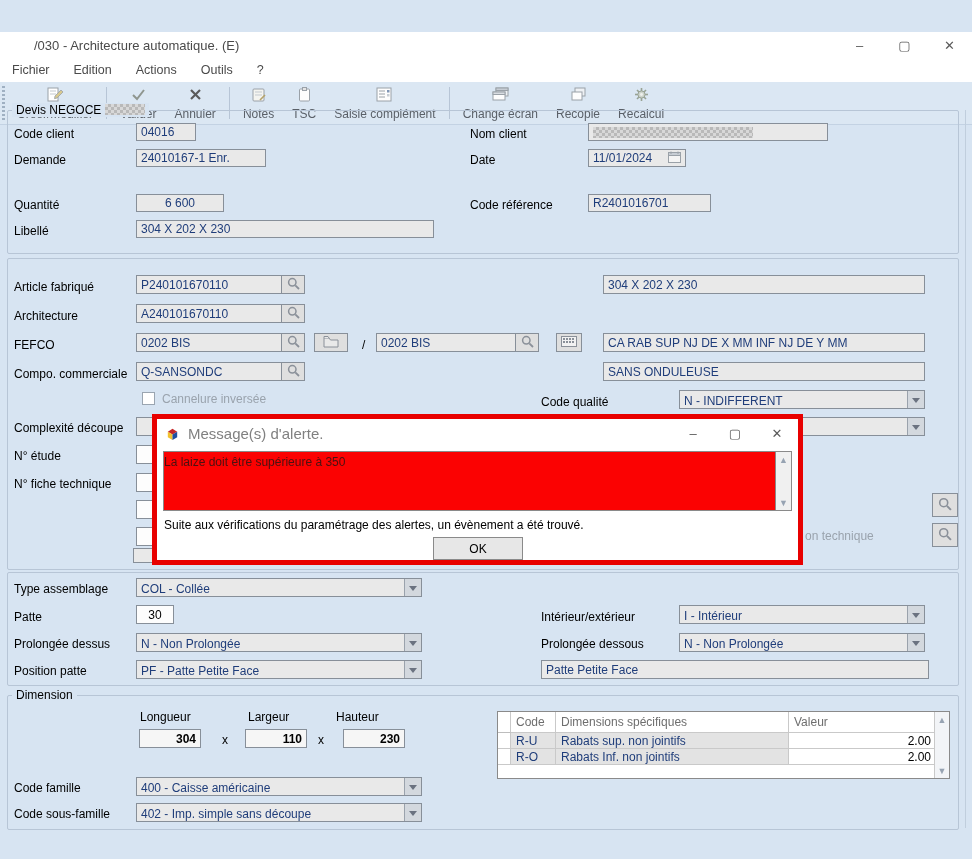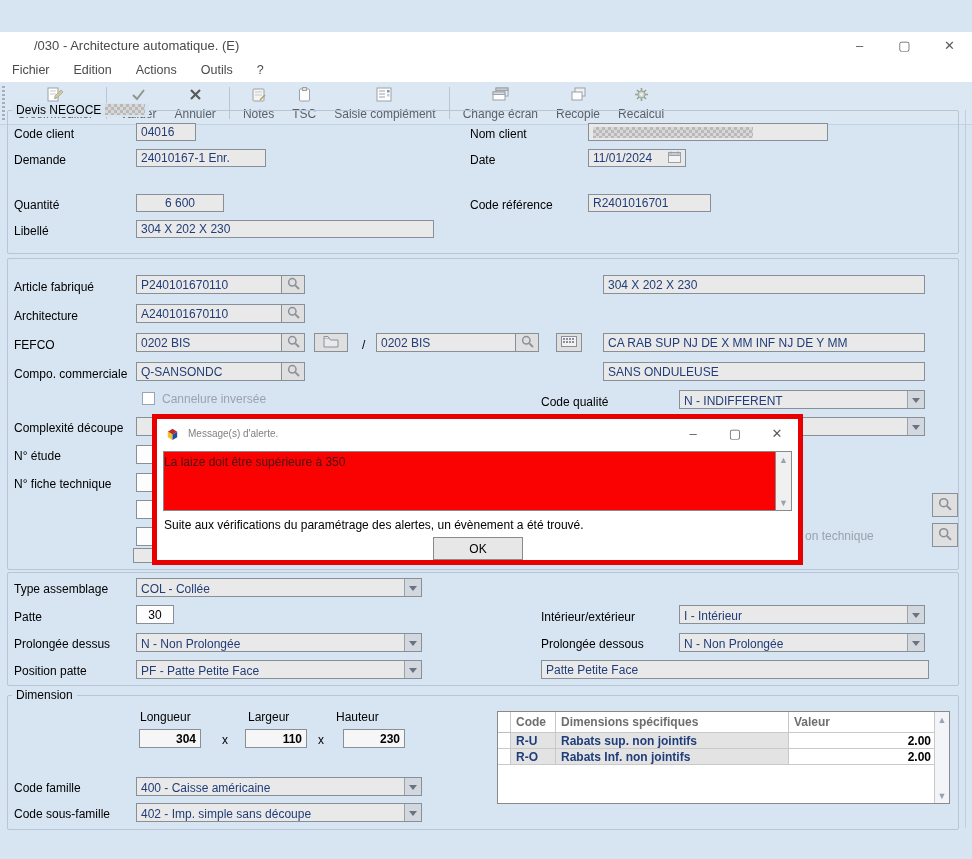--- a/index.html
+++ b/index.html
@@ -54,21 +54,21 @@
   .cell.gray{background:#e3e3e3;color:#1f3d7a;}
   .cell.val{justify-content:flex-end;color:#000;}
   .sbar{position:absolute;background:#f2f4f7;border-left:1px solid #c9c9c9;box-sizing:border-box;}
   .sarrow{position:absolute;left:0;width:100%;height:15px;display:flex;align-items:center;
           justify-content:center;color:#97a3b2;font-size:9px;}
   
   .dialog{position:absolute;left:152px;top:414px;width:651px;height:151px;
           border:5px solid #e80000;background:#fff;box-sizing:border-box;z-index:50;}
   .dlg-title{position:absolute;left:0;top:0;right:0;height:29px;background:#fff;
              display:flex;align-items:center;}
-  .dlg-title .t{margin-left:8px;color:#808080;font-size:10px;}
+  .dlg-title .t{margin-left:8px;color:#808080;font-size:15px;}
   .dlg-controls{position:absolute;right:0;top:0;height:28px;display:flex;}
   .dlg-controls .winbtn{width:42px;height:28px;}
   .alertbox{position:absolute;left:6px;top:32px;width:629px;height:60px;background:#fb0202;
             border:1px solid #8a8a8a;box-sizing:border-box;}
   .alertbox .msg{position:absolute;left:0;top:3px;color:#4a1212;}
   .alert-sbar{position:absolute;right:0;top:0;width:16px;height:100%;background:#f0f0f0;
               border-left:1px solid #8a8a8a;box-sizing:border-box;}
   .okbtn{position:absolute;left:276px;top:118px;width:88px;height:21px;background:#e7e7e7;
          border:1px solid #8a8a8a;display:flex;align-items:center;justify-content:center;color:#000;}
   
@@ -401,21 +401,21 @@
   <div class="dd" style="left:136px;top:777px;width:286px;height:19px;">
     <span class="txt">400 - Caisse américaine</span>
     <span class="ddarrow"></span>
   </div>
   <span class="lbl" style="left:14px;top:807px;">Code sous-famille</span>
   <div class="dd" style="left:136px;top:803px;width:286px;height:19px;">
     <span class="txt">402 - Imp. simple sans découpe</span>
     <span class="ddarrow"></span>
   </div>
 
-  <div class="dtable" style="left:497px;top:711px;width:453px;height:93px;font-weight:bold;">
+  <div class="dtable" style="left:497px;top:711px;width:453px;height:68px;">
 
     <div class="cell hdr" style="left:0;top:0;width:13px;height:21px;border-bottom-color:#bdbdbd;"></div>
     <div class="cell hdr" style="left:13px;top:0;width:45px;height:21px;">Code</div>
     <div class="cell hdr" style="left:58px;top:0;width:233px;height:21px;">Dimensions spécifiques</div>
     <div class="cell hdr" style="left:291px;top:0;width:147px;height:21px;border-right:none;">Valeur</div>
 
     <div class="cell" style="left:0;top:21px;width:13px;height:16px;"></div>
     <div class="cell gray" style="left:13px;top:21px;width:45px;height:16px;">R-U</div>
     <div class="cell gray" style="left:58px;top:21px;width:233px;height:16px;">Rabats sup. non jointifs</div>
     <div class="cell val" style="left:291px;top:21px;width:147px;height:16px;border-right:none;">2.00</div>

